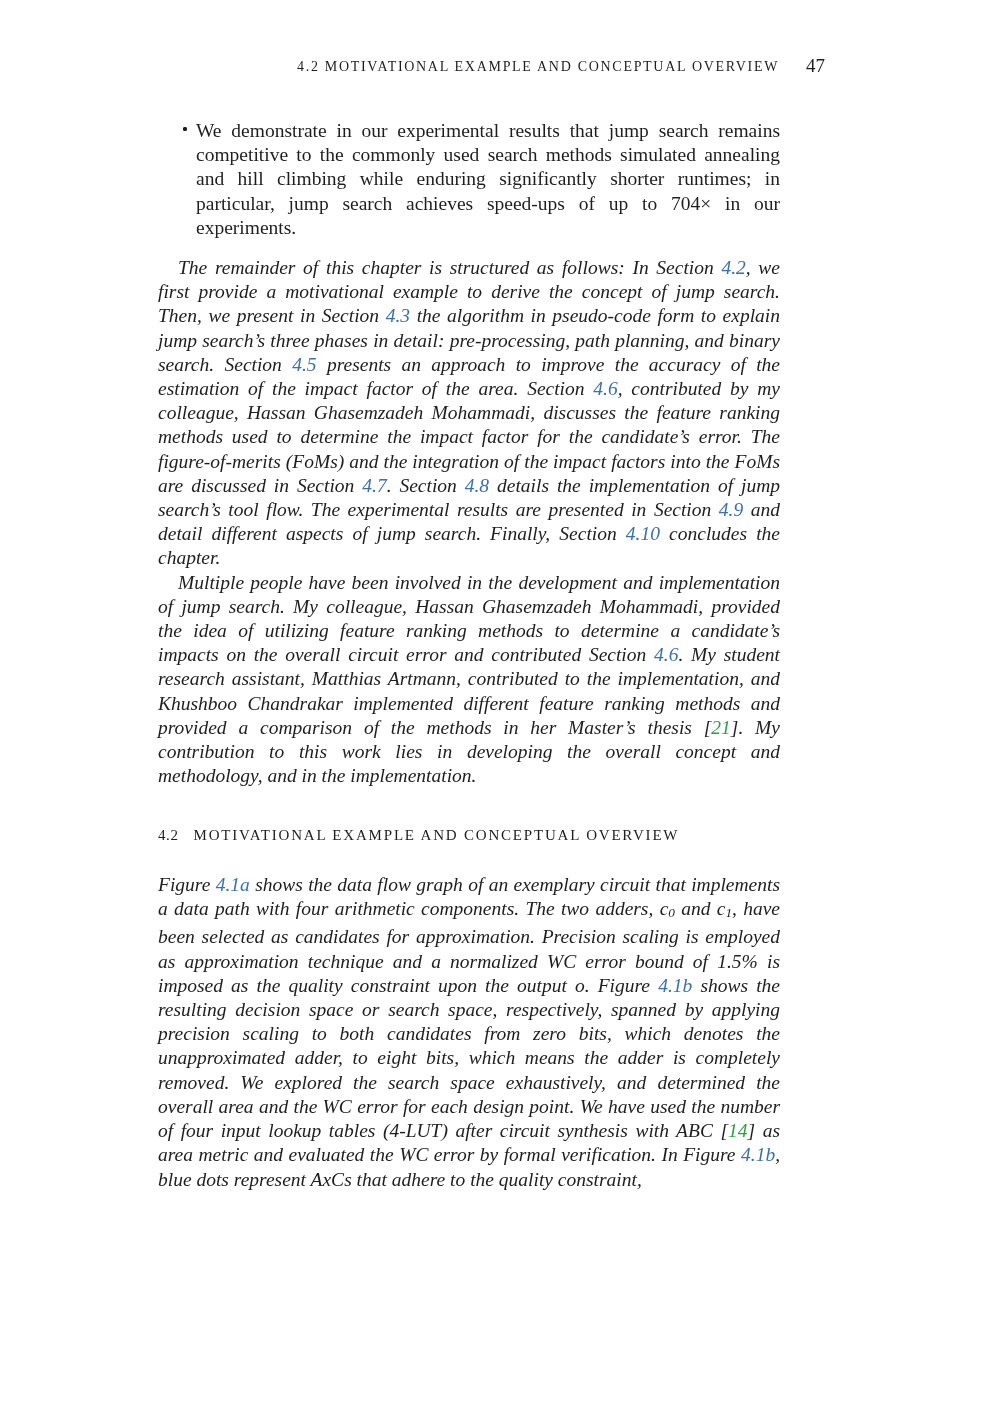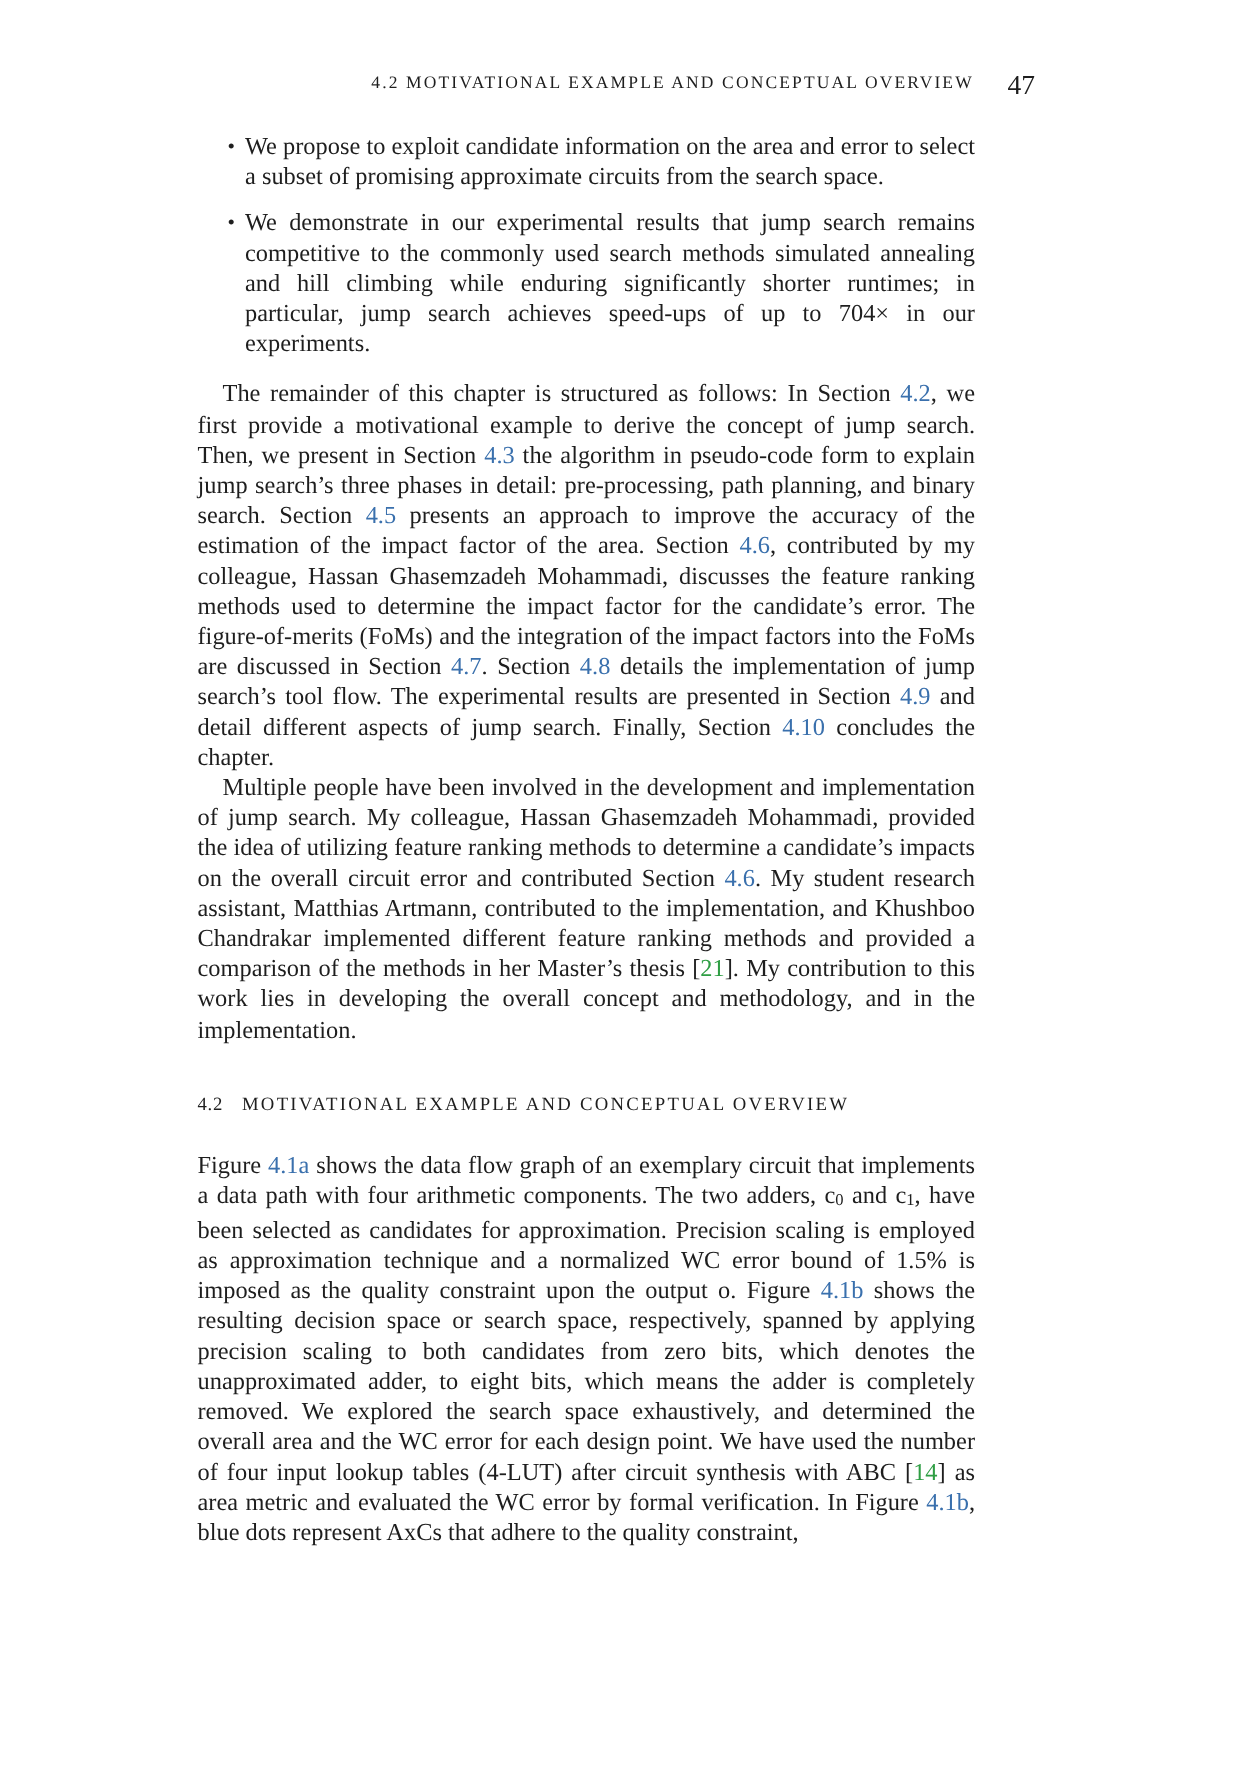--- a/index.html
+++ b/index.html
@@ -24,21 +24,21 @@
     top: 59px;
     font-size: 14px;
     letter-spacing: 1.7px;
     white-space: nowrap;
     color: var(--body-text, #1e1e1e);
   }
   .rh-page {
     position: absolute;
     left: 806px;
     top: 55px;
-    font-size: 22px;
+    font-size: 19px;
     color: var(--body-text, #1e1e1e);
   }
   
   .content {
     position: absolute;
     left: 158px;
     top: 106px;
     width: 622px;
     font-size: 19.5px;
     line-height: 24.2px;
@@ -59,20 +59,21 @@
   ul.bullets li:last-child { margin-bottom: 0; }
   .bullet-marker {
     position: absolute;
     left: 24px;
     top: -1px;
     font-size: 17px;
   }
   p.para {
     margin: 0;
     padding: 0;
+    font-style: italic;
   }
   p.para.indent { text-indent: 20px; }
   h2.section-heading {
     margin: 35px 0 25px 0;
     font-weight: normal;
     font-size: 15px;
     letter-spacing: 1.8px;
     text-align: left;
     white-space: nowrap;
   }
@@ -104,21 +105,20 @@
   <div>
     <span class="rh-title">4.2 MOTIVATIONAL EXAMPLE AND CONCEPTUAL OVERVIEW</span>
     <span class="rh-page">47</span>
   </div>
 
   <div class="content">
 
     <ul class="bullets">
       <li>
         <span class="bullet-marker">•</span>
-        <span><span class="seg-text">We propose to exploit candidate information on the area and error to select a subset of promising approximate circuits from the search space.</span></span>
       </li>
       <li>
         <span class="bullet-marker">•</span>
         <span><span class="seg-text">We demonstrate in our experimental results that jump search remains competitive to the commonly used search methods simulated anneal­ing and hill climbing while enduring significantly shorter runtimes; in particular, jump search achieves speed-ups of up to 704× in our experiments.</span></span>
       </li>
     </ul>
 
     <p class="para indent"><span class="seg-text">The remainder of this chapter is structured as follows: In Section </span><span class="seg-link">4.2</span><span class="seg-text">, we first provide a motivational example to derive the concept of jump search. Then, we present in Section </span><span class="seg-link">4.3</span><span class="seg-text"> the algorithm in pseudo-code form to explain jump search’s three phases in detail: pre-processing, path planning, and binary search. Section </span><span class="seg-link">4.5</span><span class="seg-text"> presents an approach to improve the accuracy of the estimation of the impact factor of the area. Section </span><span class="seg-link">4.6</span><span class="seg-text">, contributed by my colleague, Hassan Ghasemzadeh Mohammadi, discusses the feature ranking methods used to determine the impact factor for the candidate’s error. The figure-of-merits (FoMs) and the integration of the impact factors into the FoMs are discussed in Section </span><span class="seg-link">4.7</span><span class="seg-text">. Section </span><span class="seg-link">4.8</span><span class="seg-text"> details the implementation of jump search’s tool flow. The experimental results are presented in Section </span><span class="seg-link">4.9</span><span class="seg-text"> and detail different aspects of jump search. Finally, Section </span><span class="seg-link">4.10</span><span class="seg-text"> concludes the chapter.</span></p>
 
     <p class="para indent"><span class="seg-text">Multiple people have been involved in the development and implemen­tation of jump search. My colleague, Hassan Ghasemzadeh Mohammadi, provided the idea of utilizing feature ranking methods to determine a candi­date’s impacts on the overall circuit error and contributed Section </span><span class="seg-link">4.6</span><span class="seg-text">. My student research assistant, Matthias Artmann, contributed to the implemen­tation, and Khushboo Chandrakar implemented different feature ranking methods and provided a comparison of the methods in her Master’s the­sis [</span><span class="seg-cite">21</span><span class="seg-text">]. My contribution to this work lies in developing the overall concept and methodology, and in the implementation.</span></p>

